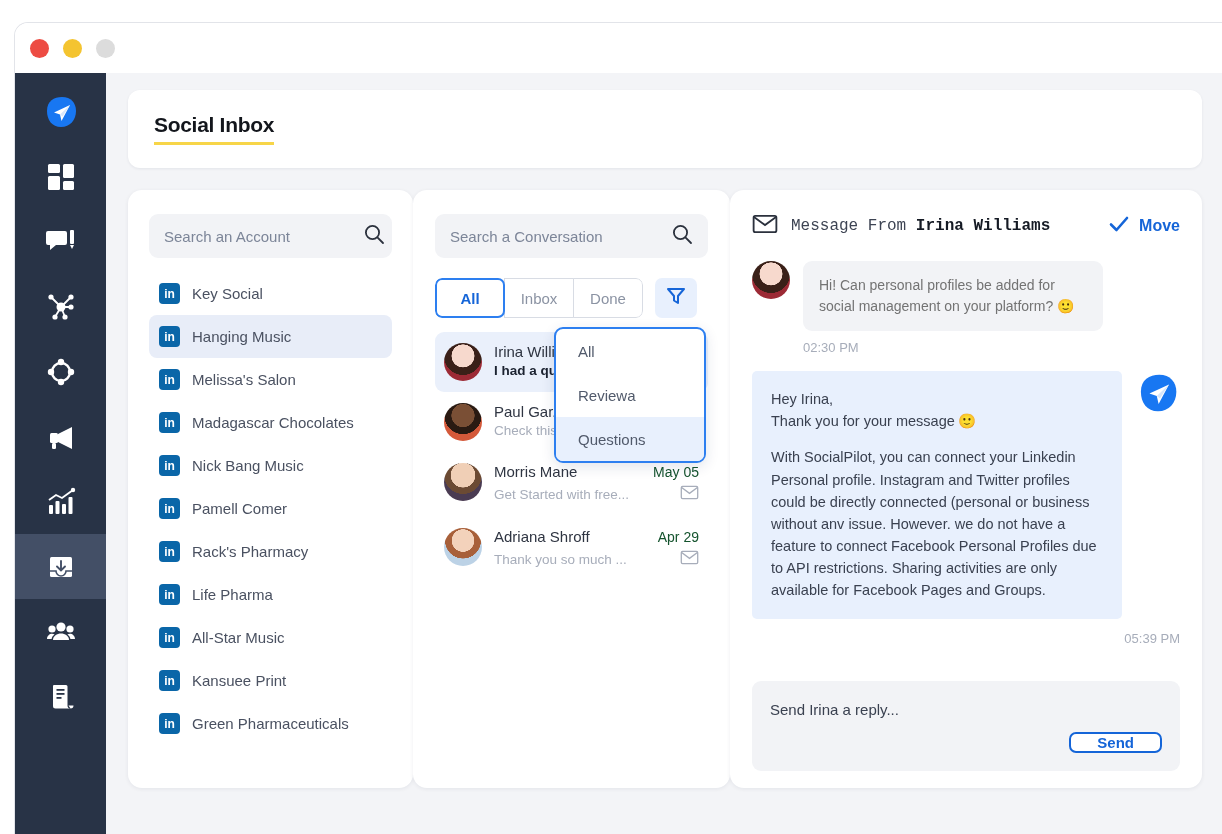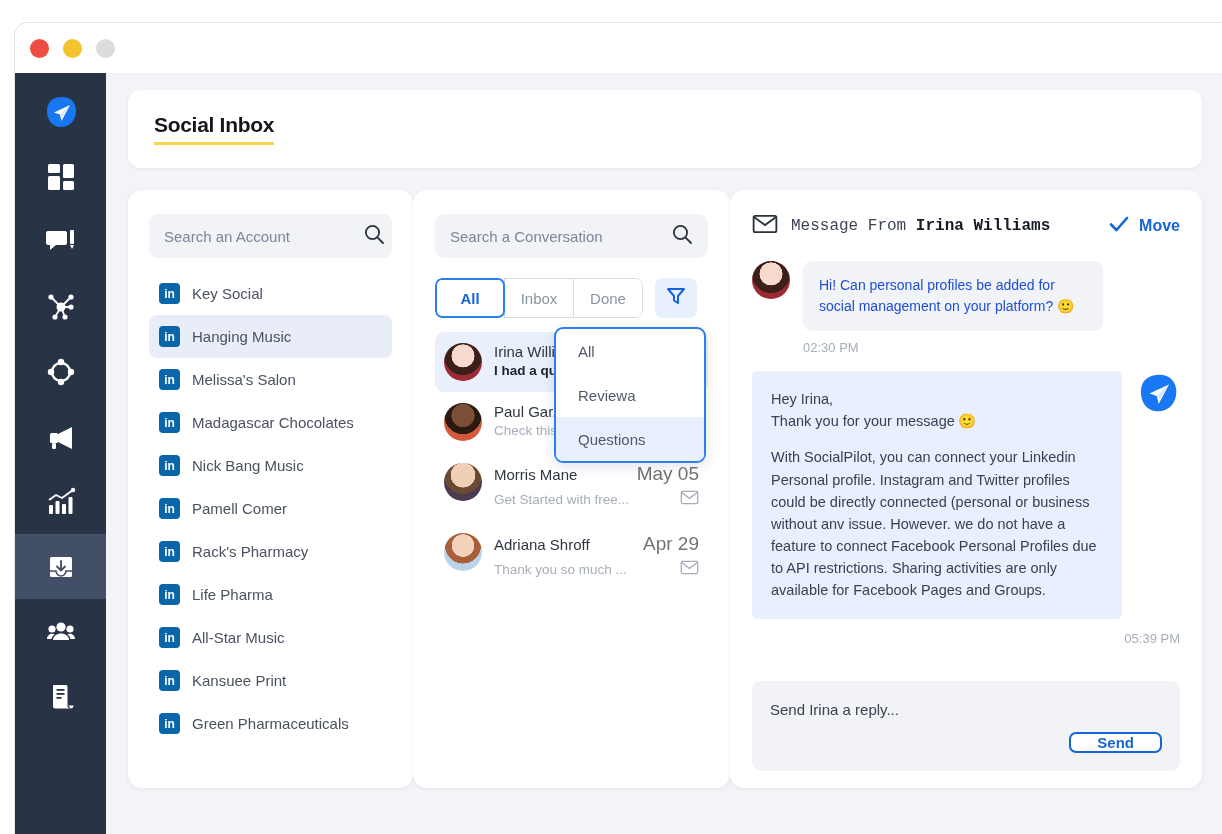--- a/index.html
+++ b/index.html
@@ -121,21 +121,21 @@
     align-items: flex-start;
   }
   .convo.selected { background: #eaf0fb; }
   .avatar {
     width: 38px; height: 38px; border-radius: 50%; flex-shrink: 0;
     background-size: cover; background-position: center top;
   }
   .convo-body { flex: 1; min-width: 0; }
   .convo-top { display: flex; justify-content: space-between; align-items: baseline; }
   .convo-name { font-size: 15px; color: #2f3542; }
-  .convo-date { font-size: 19px; color: #737373; flex-shrink: 0; margin-left: 8px; }
+  .convo-date { font-size: 14px; color: #14532d; flex-shrink: 0; margin-left: 8px; }
   .convo-bot { display: flex; justify-content: space-between; align-items: center; margin-top: 3px; }
   .convo-prev { font-size: 13.5px; color: #a7adba; white-space: nowrap; overflow: hidden; text-overflow: ellipsis; }
   .convo.selected .convo-prev { color: #1b2230; font-weight: bold; }
 
   .dropdown {
     position: absolute; left: 141px; top: 137px; width: 152px;
     background: #fff; border: 2px solid #2d7ff0; border-radius: 9px;
     overflow: hidden; z-index: 30;
     box-shadow: 0 4px 14px rgba(20,40,90,.12);
   }
@@ -150,21 +150,21 @@
   .msg-head-title b { color: #151a24; }
   .move-btn {
     margin-left: auto; display: flex; align-items: center; gap: 9px;
     color: #1565d8; font-size: 16px; font-weight: bold; cursor: pointer;
   }
 
   .thread { margin-top: 20px; flex: 1; }
   .in-row { display: flex; gap: 13px; align-items: flex-start; }
   .bubble-in {
     background: #f2f3f6; border-radius: 9px; padding: 14px 16px;
-    font-size: 14px; line-height: 1.5; color: #1d4ed8; max-width: 300px;
+    font-size: 14px; line-height: 1.5; color: #737373; max-width: 300px;
   }
   .time { font-size: 13px; color: #a7adba; margin-top: 9px; margin-left: 51px; }
   .out-row { display: flex; gap: 14px; align-items: flex-start; margin-top: 16px; }
   .bubble-out {
     background: #e8f0fd; border-radius: 5px; padding: 17px 19px;
     font-size: 14.5px; line-height: 1.53; color: #3a4150; flex: 1;
   }
   .bubble-out p { margin-bottom: 14px; }
   .bubble-out p:last-child { margin-bottom: 0; }
   .time-right { font-size: 13px; color: #a7adba; text-align: right; margin-top: 12px; }

